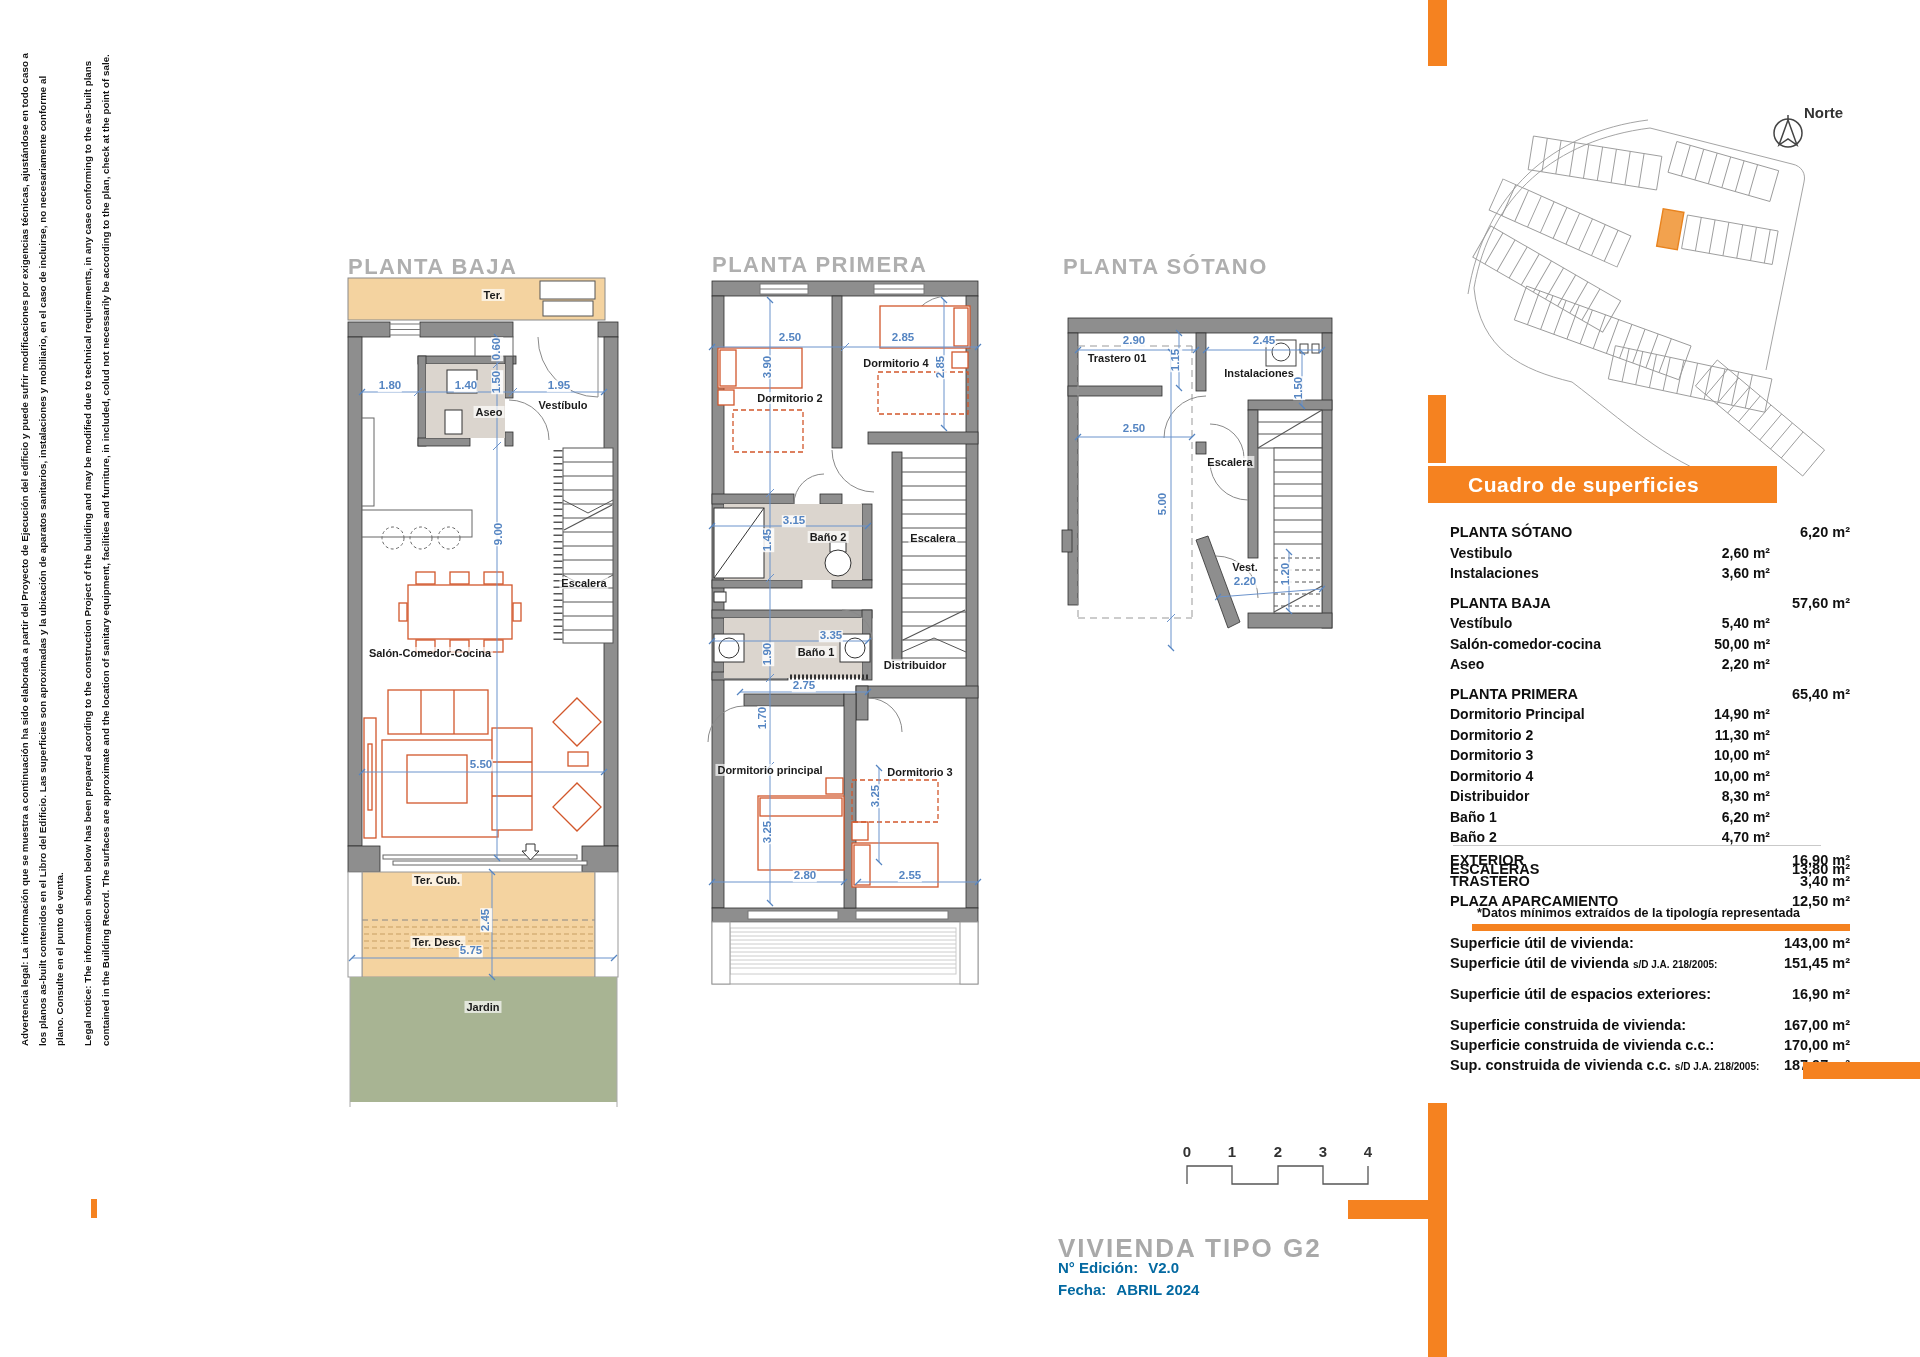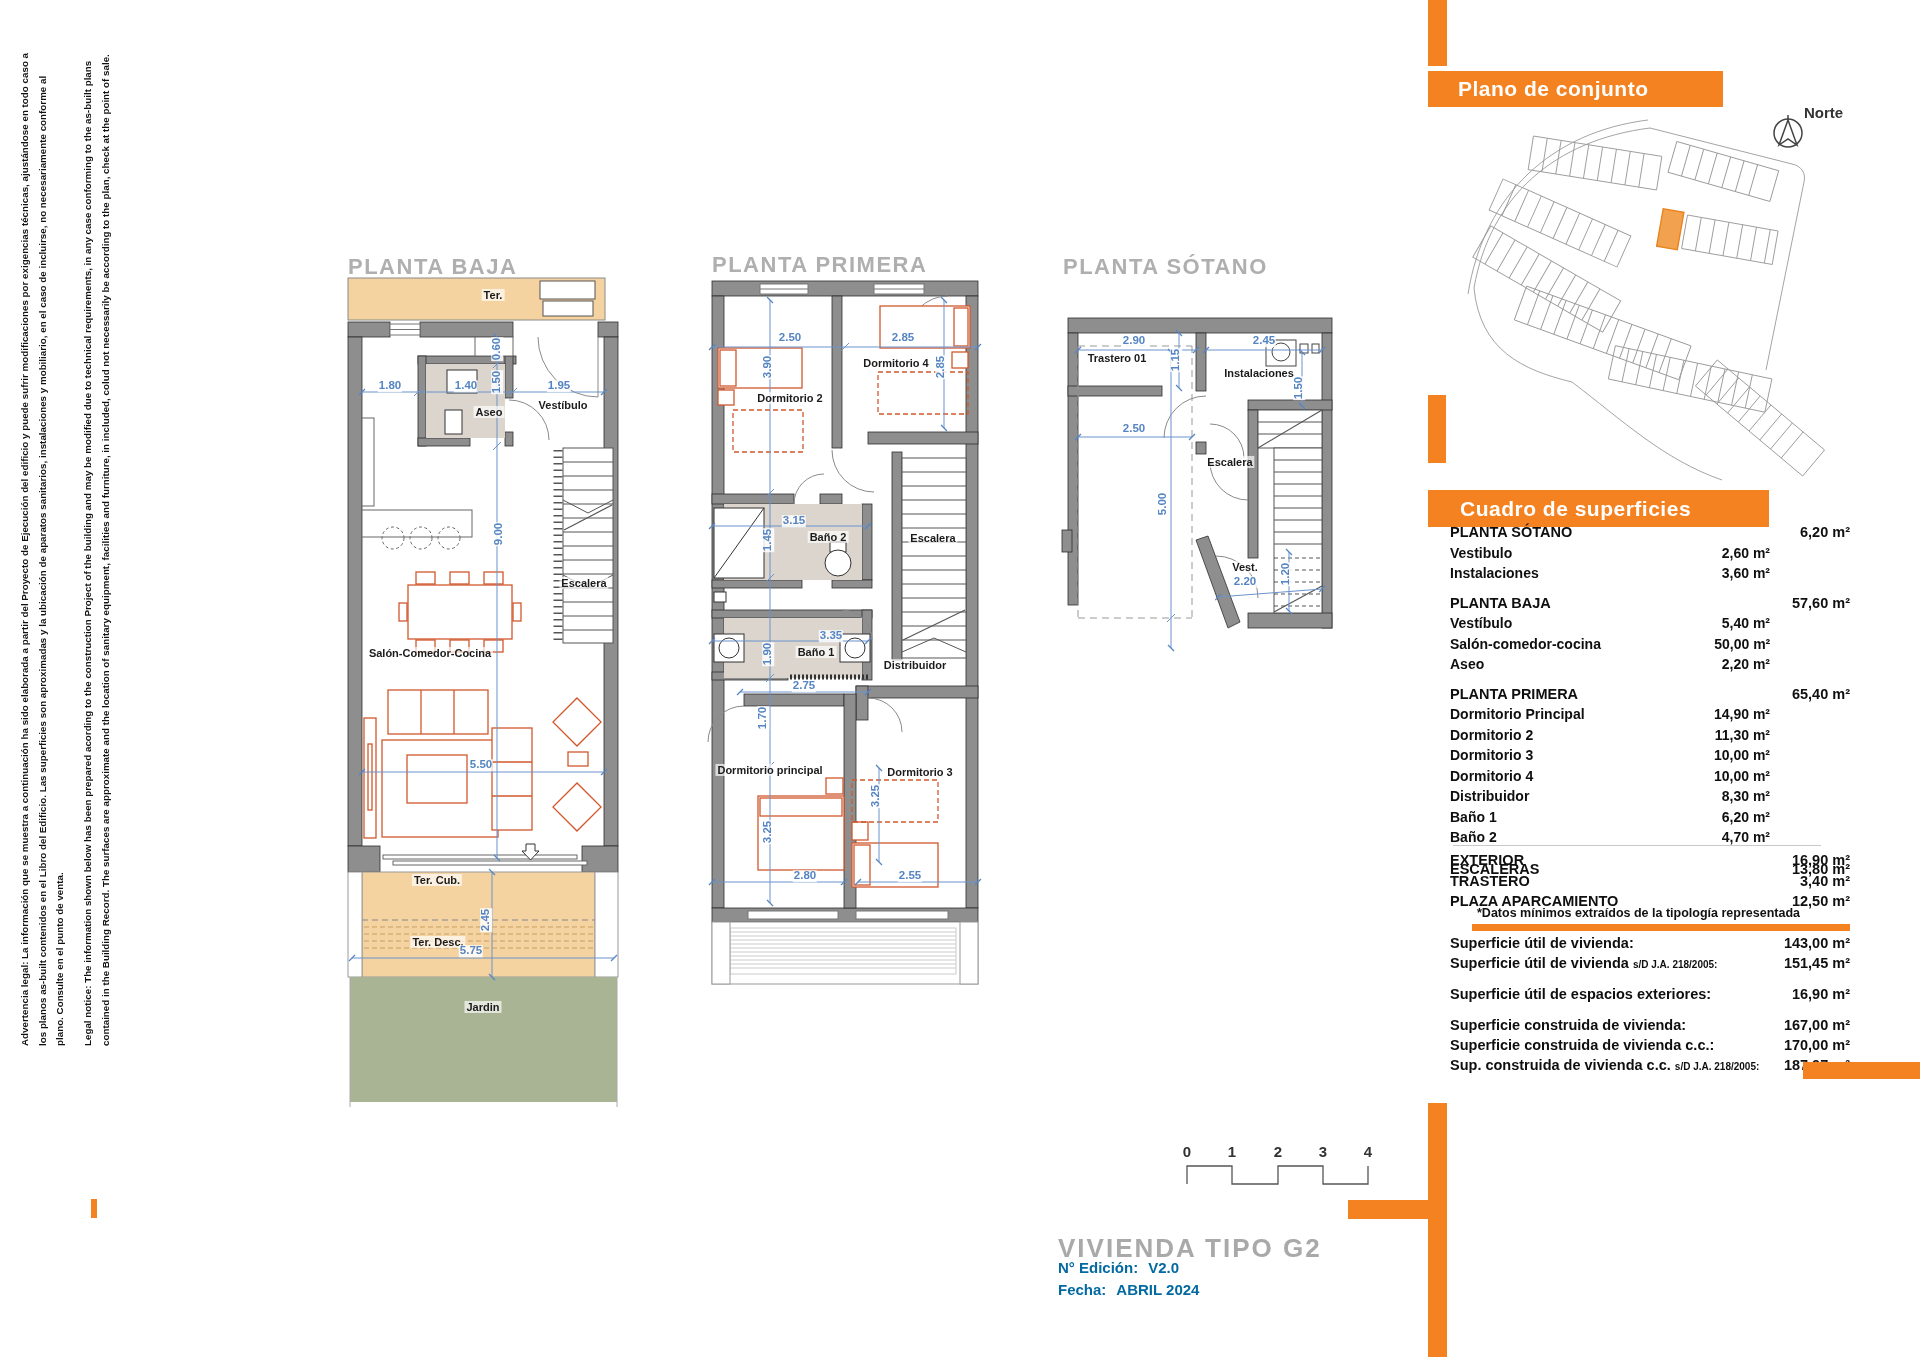--- a/index.html
+++ b/index.html
@@ -428,27 +428,24 @@
   <div class="dm" style="left:1134px;top:341px">2.90</div>
   <div class="dm v" style="left:1176px;top:360px">1.15</div>
   <div class="dm" style="left:1264px;top:341px">2.45</div>
   <div class="dm v" style="left:1299px;top:388px">1.50</div>
   <div class="dm" style="left:1134px;top:429px">2.50</div>
   <div class="dm v" style="left:1163px;top:504px">5.00</div>
   <div class="dm" style="left:1245px;top:582px">2.20</div>
   <div class="dm v" style="left:1286px;top:574px">1.20</div>
 
   <div class="obar" style="left:1428px;top:0;width:19px;height:66px"></div>
-  <div class="band" style="left:1428px;top:71px;width:265px;height:36px;padding-left:30px">
-    <span>Plano de conjunto</span>
-  </div>
   <div class="north">Norte</div>
 
   <div class="obar" style="left:1428px;top:395px;width:18px;height:68px"></div>
-  <div class="band" style="left:1428px;top:490px;width:309px;height:37px;padding-left:32px">
+  <div class="band" style="left:1428px;top:466px;width:309px;height:37px;padding-left:40px">
     <span>Cuadro de superficies</span>
   </div>
 
   <div class="surf" style="top:514px">
 
       <div class="row group">
         <span class="lbl"><span>PLANTA SÓTANO</span> <span class="sfx"></span></span>
         <span class="mid"></span>
         <span class="rgt">6,20 m²</span>
       </div>

